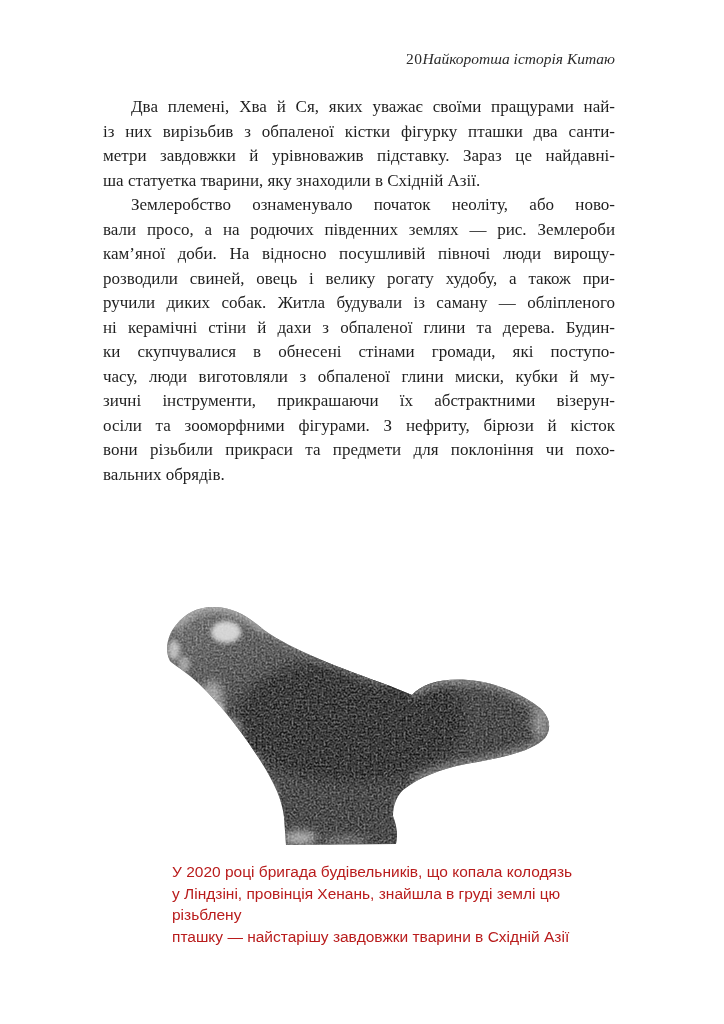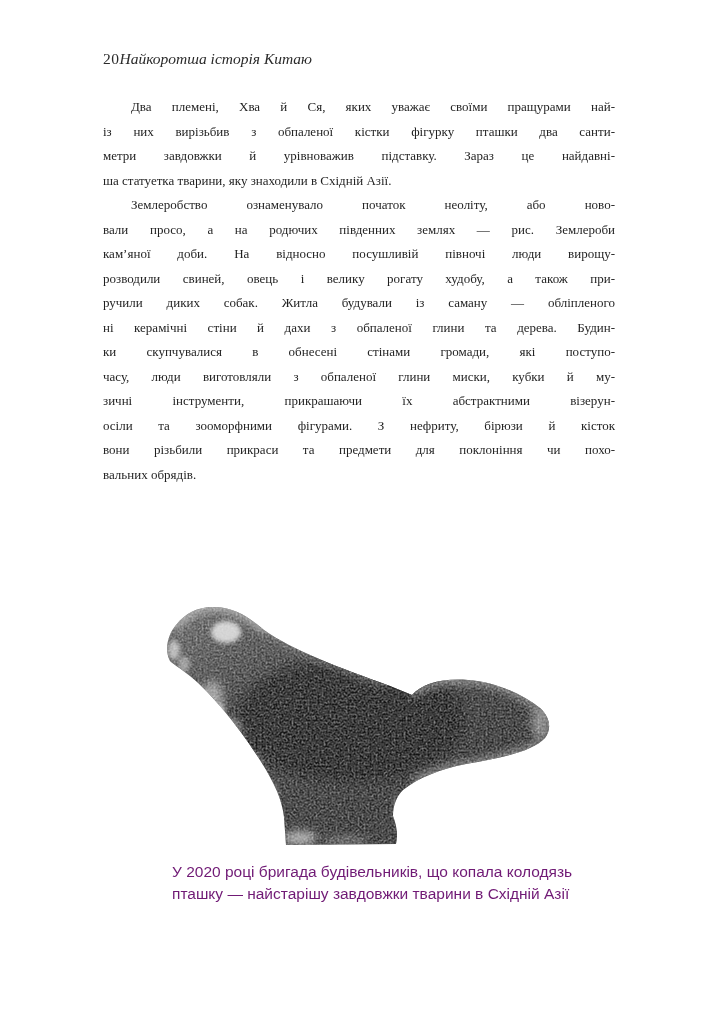--- a/index.html
+++ b/index.html
@@ -5,42 +5,42 @@
   html,body{margin:0;padding:0;background:#ffffff;}
   .page{
     position:relative;
     width:724px;height:1024px;
     background:#ffffff;
     overflow:hidden;
     font-family:"Liberation Serif","DejaVu Serif",serif;
   }
   .pg-header{
     position:absolute;left:103px;top:50px;width:512px;
-    display:flex;justify-content:flex-start;align-items:baseline;
+    display:flex;justify-content:flex-end;align-items:baseline;
     font-size:15.5px;color:#2a2a2a;
   }
   .pg-number{font-style:normal;letter-spacing:.5px;}
   .running-title{font-style:italic;}
   .bodytext{
     position:absolute;left:103px;top:95px;width:512px;
-    font-size:13px;line-height:24.5px;color:#1f1f1f;
+    font-size:17px;line-height:24.5px;color:#1f1f1f;
   }
   .bl{
     text-align:justify;
     text-align-last:justify;
     white-space:normal;
     height:24.5px;overflow:visible;
   }
   .bl.first{text-indent:28px;}
   .bl.last{text-align-last:left;}
   .figure{position:absolute;left:160px;top:598px;width:400px;height:260px;margin:0;}
   .figcaption{
     position:absolute;left:172px;top:861px;width:450px;
     font-family:"Liberation Sans","DejaVu Sans",sans-serif;
-    font-size:15.5px;line-height:21.5px;color:#701a75;
+    font-size:15.5px;line-height:21.5px;color:#b91c1c;
   }
 </style>
 </head>
 <body>
 
 <div class="page">
 
   <header class="pg-header">
     <span class="pg-number">20</span>
     <span class="running-title">Найкоротша історія Китаю</span>
@@ -115,16 +115,17 @@
         <path d="M236,196 C233,206 233,214 234,222" fill="none" stroke="#8c8c8c" stroke-width="4" opacity="0.6" filter="url(#soft)"></path>
         <ellipse cx="140" cy="240" rx="17" ry="7" fill="#c6c6c6" opacity="0.8" filter="url(#soft)"></ellipse>
         <ellipse cx="185" cy="243" rx="22" ry="5" fill="#9a9a9a" opacity="0.5" filter="url(#soft)"></ellipse>
         <rect x="0" y="0" width="400" height="260" filter="url(#grain)" opacity="0.55"></rect>
       </g>
     </svg>
   </figure>
 
   <figcaption class="figcaption">
     <div>У 2020 році бригада будівельників, що копала колодязь</div>
+    <div>у Ліндзіні, провінція Хенань, знайшла в груді землі цю різьблену</div>
     <div>пташку — найстарішу завдовжки тварини в Східній Азії</div>
   </figcaption>
 
 </div>
 
 </body></html>

